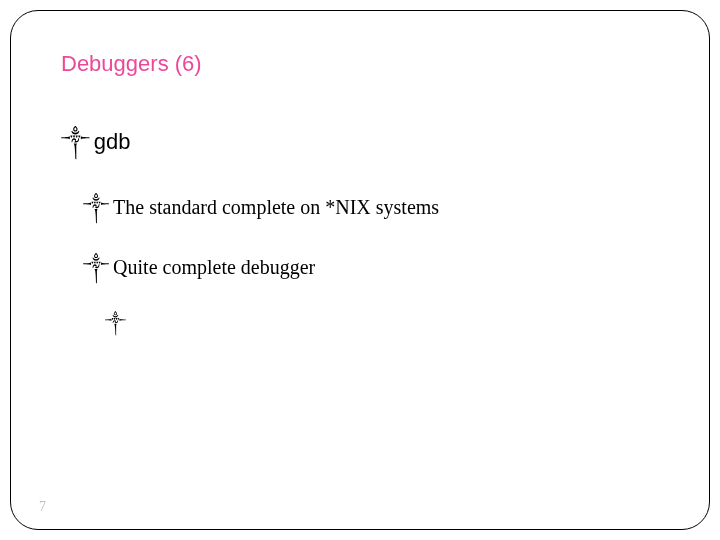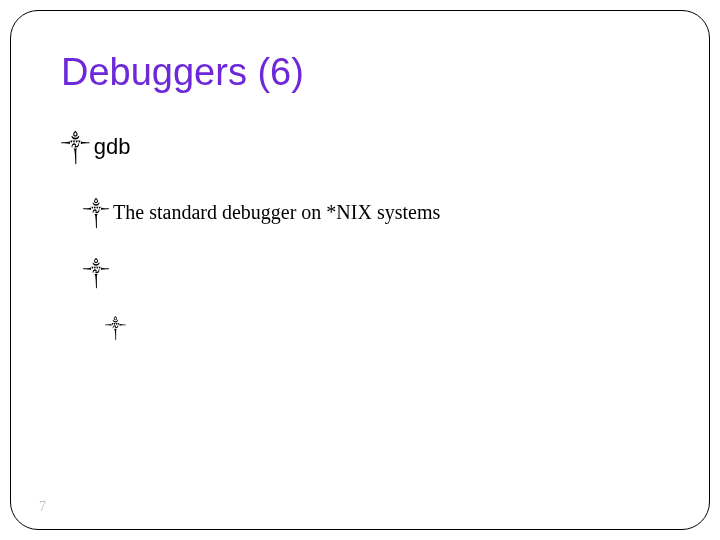--- a/index.html
+++ b/index.html
@@ -18,24 +18,24 @@
     position: absolute;
     top: 10px;
     left: 10px;
     right: 10px;
     bottom: 10px;
     border: 1.5px solid #000;
     border-radius: 28px;
     padding: 40px 50px 30px 50px;
   }
   .slide-title {
-    font-size: 38px;
+    font-size: 22px;
     font-weight: normal;
-    color: #6d28d9;
-    margin-bottom: 28px;
+    color: #ec4899;
+    margin-bottom: 40px;
     font-family: Arial, Helvetica, sans-serif;
   }
   .bullet-lvl1 {
     font-size: 22px;
     color: #000;
     margin-bottom: 6px;
     display: flex;
     align-items: baseline;
     font-family: Arial, Helvetica, sans-serif;
   }
@@ -77,25 +77,26 @@
 <div class="slide-frame">
   <h1 class="slide-title">Debuggers (6)</h1>
 
   <div class="bullet-lvl1">
     <span class="bullet-icon">༒</span>
     <span>gdb</span>
   </div>
 
   <div class="bullet-lvl2">
     <span class="bullet-icon">༒</span>
-    <span>The standard debugger on *NIX systems</span>
+    <span>The standard complete on *NIX systems</span>
   </div>
 
   <div class="bullet-lvl2">
     <span class="bullet-icon">༒</span>
+    <span>Quite complete debugger</span>
   </div>
 
   <div class="bullet-lvl3">
     <span class="bullet-icon">༒</span>
   </div>
 
   <div class="page-number">7</div>
 </div>
 
 </body></html>

